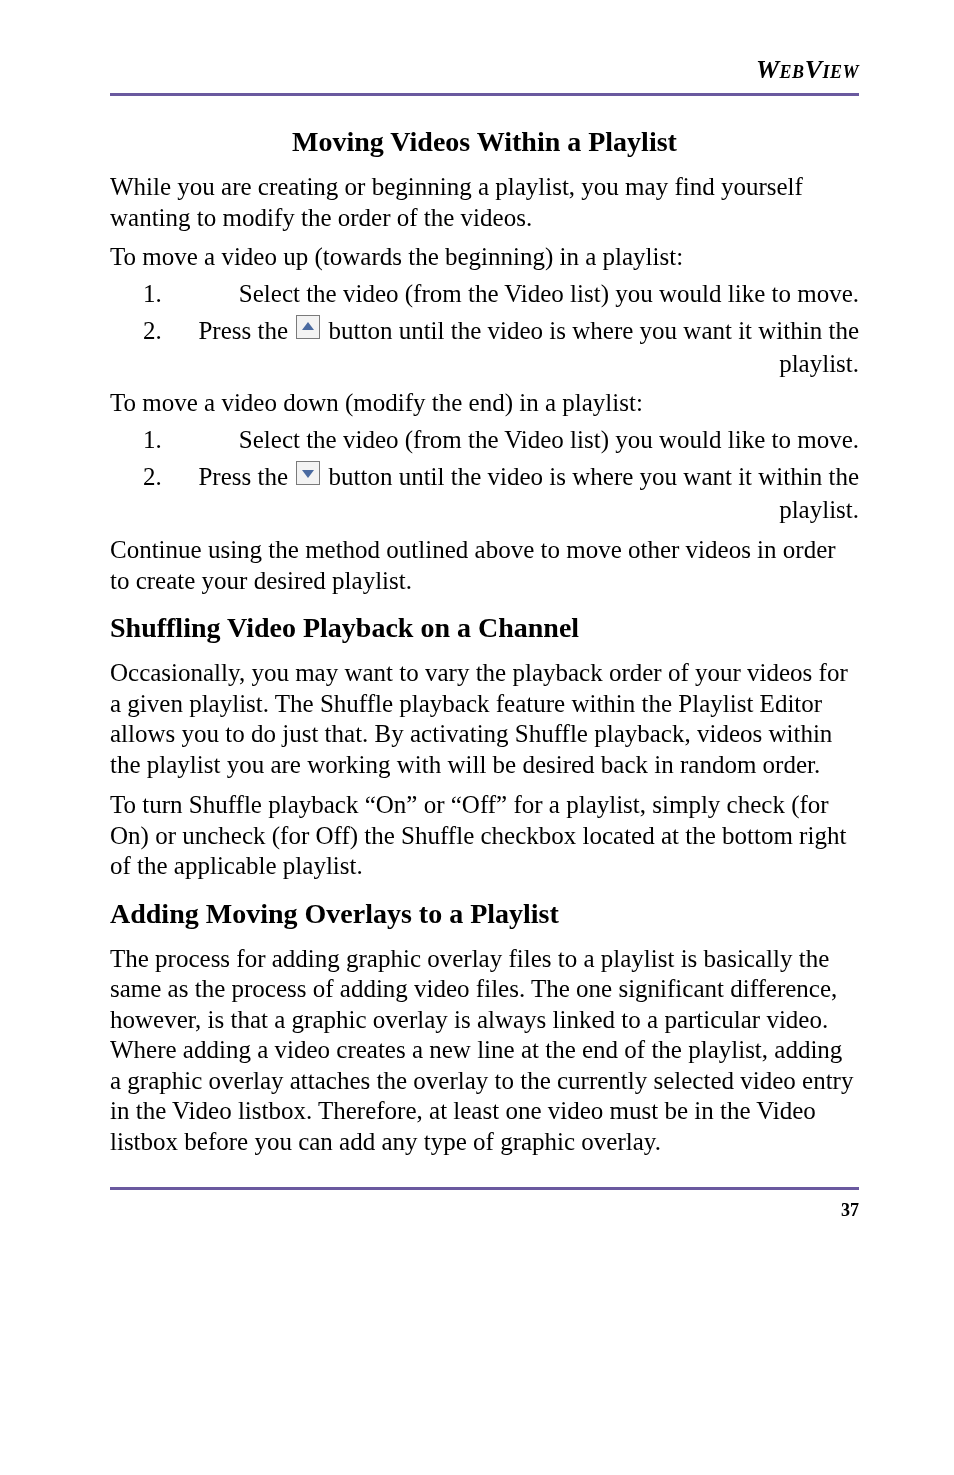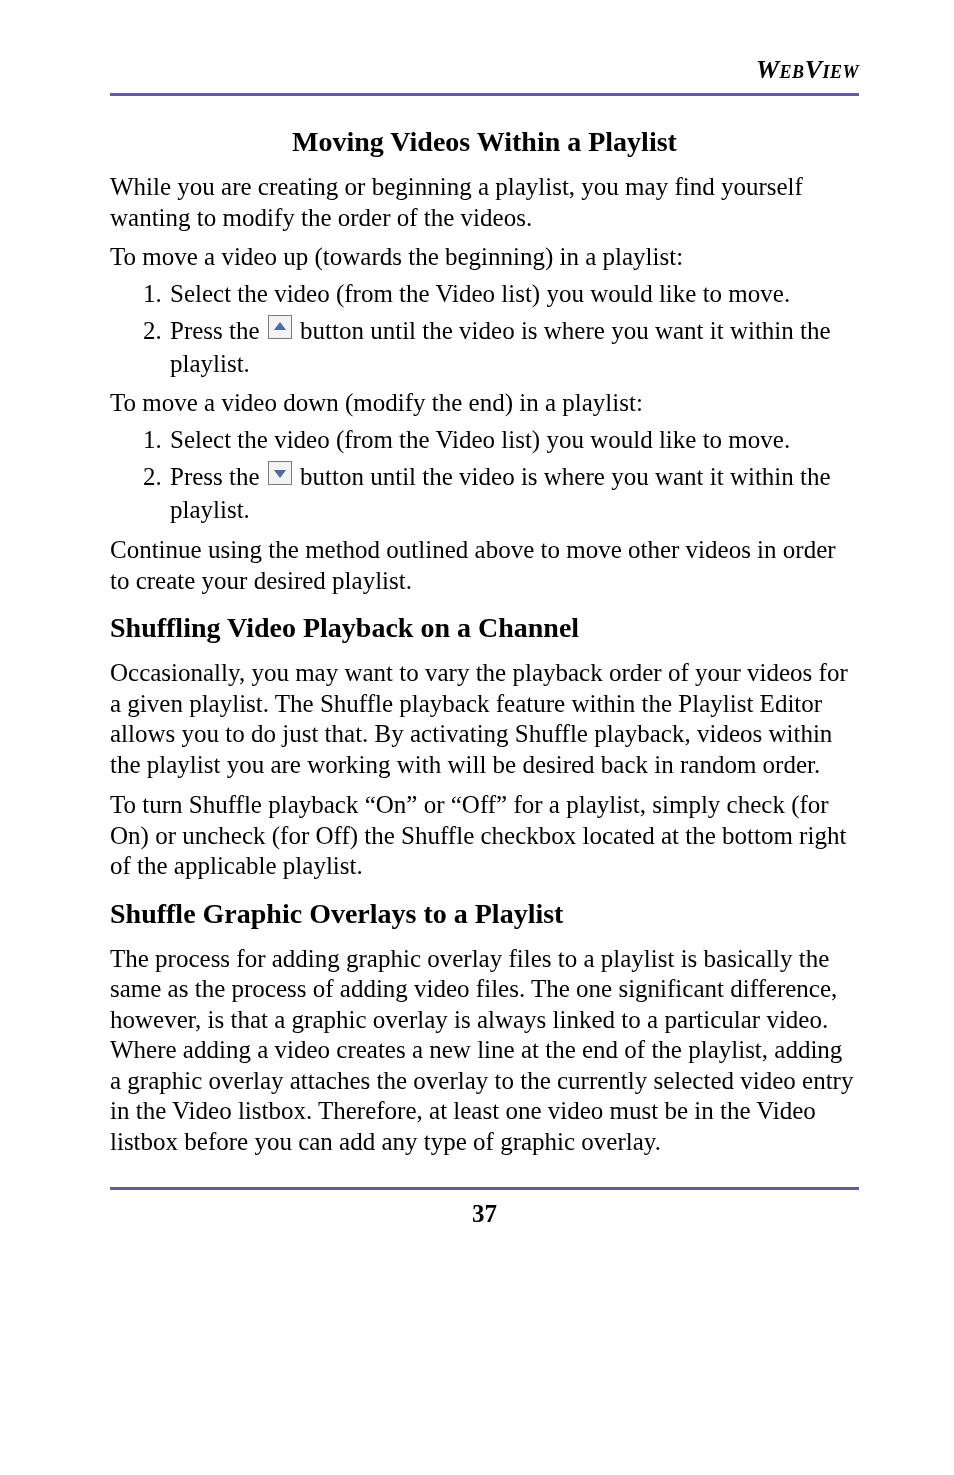--- a/index.html
+++ b/index.html
@@ -49,33 +49,34 @@
     font-weight: normal;
     margin-top: 10px;
     margin-bottom: 8px;
   }
   ol.steps {
     list-style: decimal;
     padding-left: 58px;
     font-size: 25px;
     line-height: 1.22;
     margin-bottom: 10px;
+    text-align: right;
   }
   ol.steps li { margin-bottom: 6px; padding-left: 2px; }
   .icon {
     display: inline-block;
     vertical-align: middle;
     margin: 0 2px;
     position: relative;
     top: -2px;
   }
   .footer-num {
-    text-align: center;
+    text-align: right;
     font-weight: bold;
-    font-size: 25px;
+    font-size: 18px;
   }
 </style>
 </head>
 <body>
 
 <div class="running-head">WebView</div>
 <hr class="top-rule">
 
 <h2 class="section">Moving Videos Within a Playlist</h2>
 <p class="body">While you are creating or beginning a playlist, you may find yourself wanting to modify the order of the videos.</p>
@@ -101,17 +102,17 @@
         </svg></span><span> button until the video is where you want it within the playlist.</span>
   </li>
 </ol>
 
 <p class="body">Continue using the method outlined above to move other videos in order to create your desired playlist.</p>
 
 <h2 class="section">Shuffling Video Playback on a Channel</h2>
 <p class="body">Occasionally, you may want to vary the playback order of your videos for a given playlist. The Shuffle playback feature within the Playlist Editor allows you to do just that. By activating Shuffle playback, videos within the playlist you are working with will be desired back in random order.</p>
 <p class="body">To turn Shuffle playback “On” or “Off” for a playlist, simply check (for On) or uncheck (for Off) the Shuffle checkbox located at the bottom right of the applicable playlist.</p>
 
-<h2 class="section">Shuffle Graphic Overlays to a Playlist</h2>
+<h2 class="section">Adding Moving Overlays to a Playlist</h2>
 <p class="body">The process for adding graphic overlay files to a playlist is basically the same as the process of adding video files. The one significant difference, however, is that a graphic overlay is always linked to a particular video. Where adding a video creates a new line at the end of the playlist, adding a graphic overlay attaches the overlay to the currently selected video entry in the Video listbox. Therefore, at least one video must be in the Video listbox before you can add any type of graphic overlay.</p>
 
 <hr class="bottom-rule">
 <div class="footer-num">37</div>
 
 </body></html>

